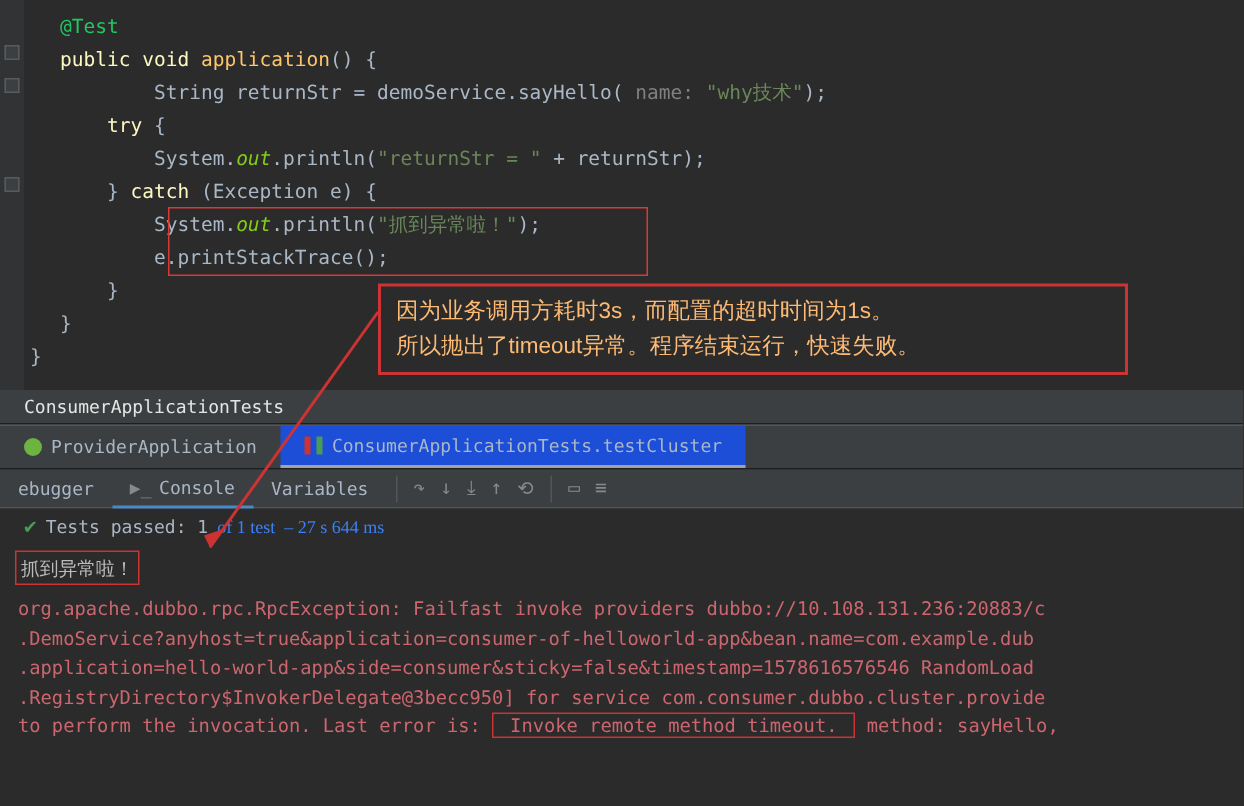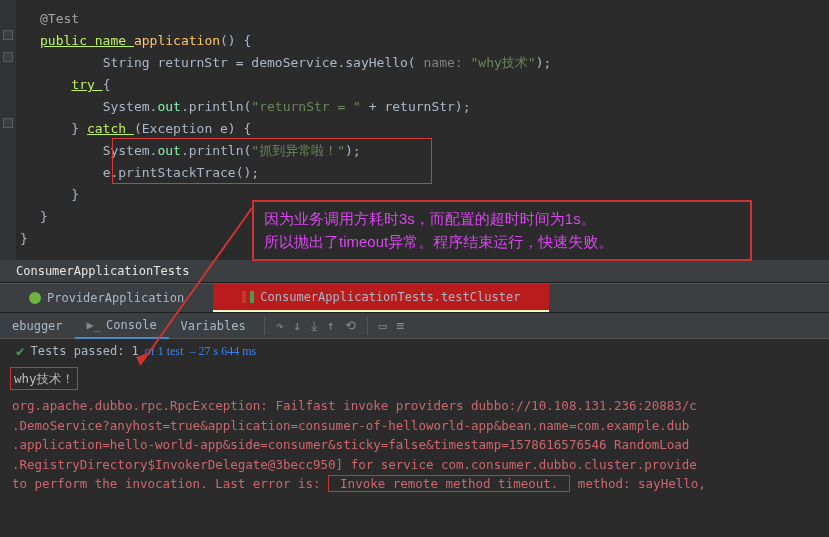--- a/index.html
+++ b/index.html
@@ -35,41 +35,41 @@
     }
     .gutter-fold {
       border: 1px solid #5a5a5a;
       background: #3c3f41;
     }
     .code-line {
       line-height: 22px;
       white-space: pre;
       padding-left: 20px;
     }
-    .kw { color: #bef264; text-decoration: underline; }
-    .anno { color: #a3a3a3; }
+    .kw { color: #fef9c3; }
+    .anno { color: #22c55e; }
     .str { color: #6a8759; }
-    .field { color: #86efac; }
+    .field { color: #84cc16; font-style: italic; }
     .param { color: #808080; }
     .method { color: #ffc66d; }
     .callout-red {
       position: absolute;
       border: 1px solid #d73838;
       pointer-events: none;
     }
     .box-catch { top: 138px; left: 112px; width: 320px; height: 46px; }
     .annotation-box {
       position: absolute;
-      top: 200px;
+      top: 189px;
       left: 252px;
       width: 500px;
       border: 2px solid #cc3333;
       background: #2b2b2b;
       padding: 6px 10px;
-      color: #d946ef;
+      color: #fdba74;
       font-family: "Microsoft YaHei", sans-serif;
       font-size: 15px;
       line-height: 1.5;
       z-index: 5;
     }
     .arrow-line {
       position: absolute;
       z-index: 4;
       pointer-events: none;
     }
@@ -82,29 +82,29 @@
     }
     .breadcrumb { padding-bottom: 4px; }
     .run-tabs {
       display: flex;
       background: #3c3f41;
       border-top: 1px solid #555;
       border-bottom: 1px solid #1e1e1e;
       font-size: 12px;
     }
     .run-tab {
-      padding: 6px 29px;
+      padding: 6px 16px;
       cursor: pointer;
       display: flex;
       align-items: center;
       gap: 6px;
     }
     .run-tab.active {
-      background: #b91c1c;
-      border-bottom: 2px solid #fef9c3;
+      background: #1d4ed8;
+      border-bottom: 2px solid #a3a3a3;
     }
     .run-tab-icon {
       width: 12px;
       height: 12px;
       display: inline-block;
     }
     .debug-tabs {
       display: flex;
       background: #3c3f41;
       border-bottom: 1px solid #555;
@@ -167,21 +167,21 @@
 </head>
 <body>
 
 <div class="editor">
   <div class="gutter">
     <div class="gutter-icon gutter-fold" style="top:30px"></div>
     <div class="gutter-icon gutter-fold" style="top:52px"></div>
     <div class="gutter-icon gutter-fold" style="top:118px"></div>
   </div>
   <div class="code-line"><span class="anno">@Test</span></div>
-  <div class="code-line"><span class="kw">public </span><span class="kw">name </span><span class="method">application</span><span>() {</span></div>
+  <div class="code-line"><span class="kw">public </span><span class="kw">void </span><span class="method">application</span><span>() {</span></div>
   <div class="code-line">        <span>String returnStr = demoService.sayHello(</span><span class="param"> name: </span><span class="str">"why技术"</span><span>);</span></div>
   <div class="code-line">    <span class="kw">try </span><span>{</span></div>
   <div class="code-line">        <span>System.</span><span class="field">out</span><span>.println(</span><span class="str">"returnStr = "</span><span> + returnStr);</span></div>
   <div class="code-line">    <span>} </span><span class="kw">catch </span><span>(Exception e) {</span></div>
   <div class="code-line">        <span>System.</span><span class="field">out</span><span>.println(</span><span class="str">"抓到异常啦！"</span><span>);</span></div>
   <div class="code-line">        <span>e.printStackTrace();</span></div>
   <div class="code-line">    <span>}</span></div>
   <div class="code-line"><span>}</span></div>
   <div class="code-line" style="margin-left:-20px"><span>}</span></div>
   <div class="callout-red box-catch"></div>
@@ -236,20 +236,20 @@
 </div>
 
 <div class="test-status">
   <span class="checkmark">✔</span>
   <span class="test-pass">Tests passed: 1</span>
   <span class="test-dim"> of 1 test</span>
   <span class="test-dim"> – 27 s 644 ms</span>
 </div>
 
 <div class="console">
-  <div class="console-line"><span class="caught-msg caught-highlight">why技术！</span></div>
+  <div class="console-line"><span class="caught-msg caught-highlight">抓到异常啦！</span></div>
   <div style="height:6px"></div>
   <div class="console-line err">org.apache.dubbo.rpc.RpcException: Failfast invoke providers dubbo://10.108.131.236:20883/c</div>
   <div class="console-line err">    .DemoService?anyhost=true&amp;application=consumer-of-helloworld-app&amp;bean.name=com.example.dub</div>
   <div class="console-line err">    .application=hello-world-app&amp;side=consumer&amp;sticky=false&amp;timestamp=1578616576546 RandomLoad</div>
   <div class="console-line err">    .RegistryDirectory$InvokerDelegate@3becc950] for service com.consumer.dubbo.cluster.provide</div>
   <div class="console-line err"><span>    to perform the invocation. Last error is: </span><span class="invoke-highlight">Invoke remote method timeout.</span><span> method: sayHello,</span></div>
 </div>
 
 </body></html>

